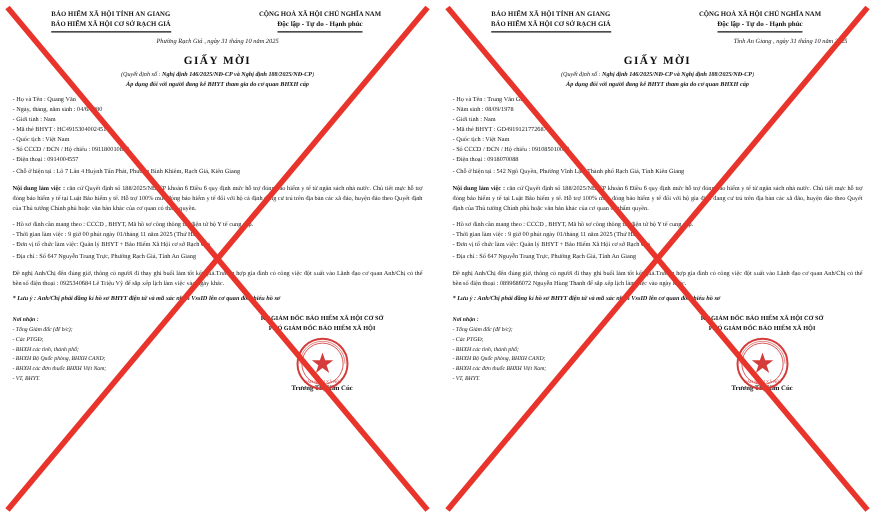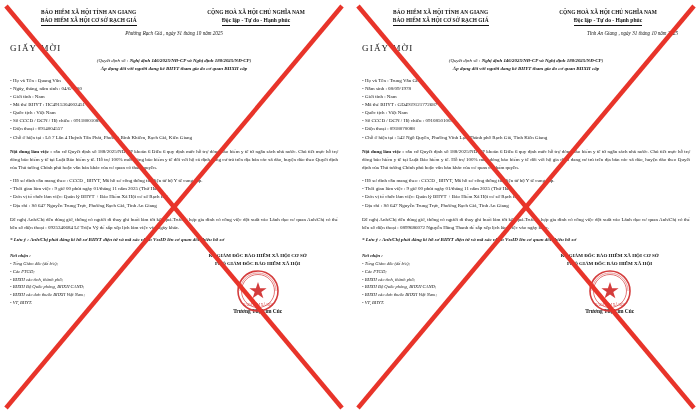--- a/index.html
+++ b/index.html
@@ -66,23 +66,23 @@
     font-size:5.1px;
     font-style:italic;
     margin-top:4px;
   }
   .place-line.right{
     text-align:right;
     padding-right:12px;
   }
 
   .title{
-    text-align:left;
+    text-align:center;
     font-size:9px;
-    font-weight:normal;
+    font-weight:bold;
     letter-spacing:1.2px;
     margin-top:7px;
   }
   .subtitle{
     text-align:center;
     font-size:4.9px;
     font-style:italic;
     margin-top:4px;
     line-height:1.5;
   }

